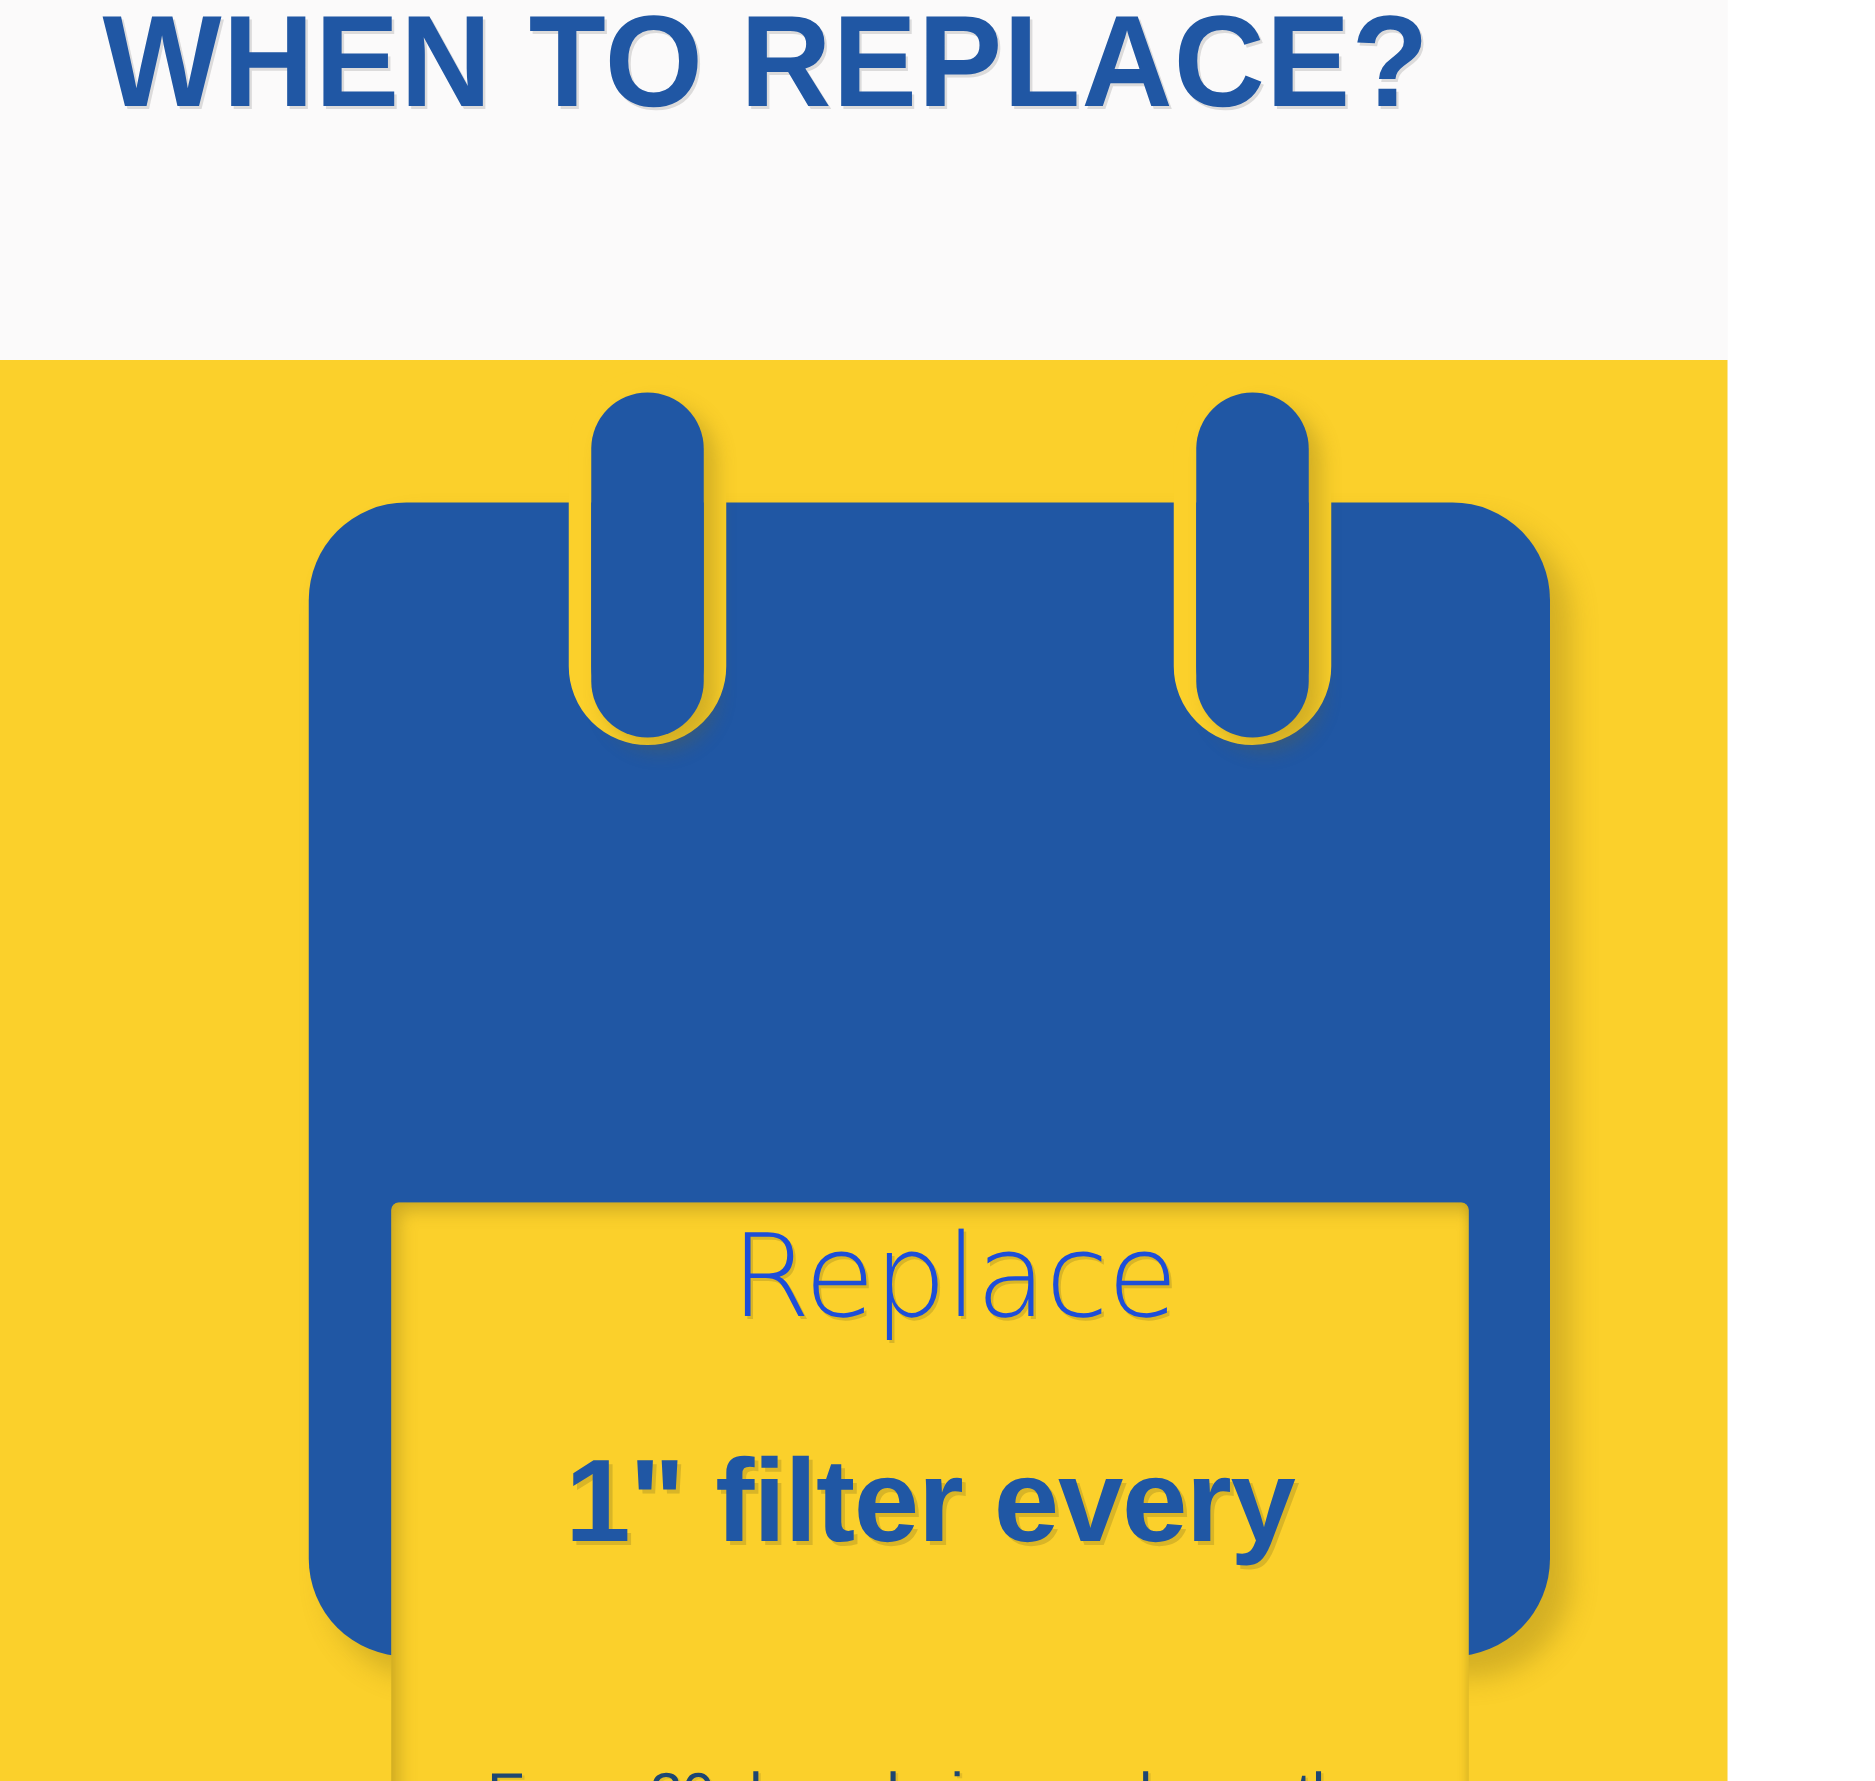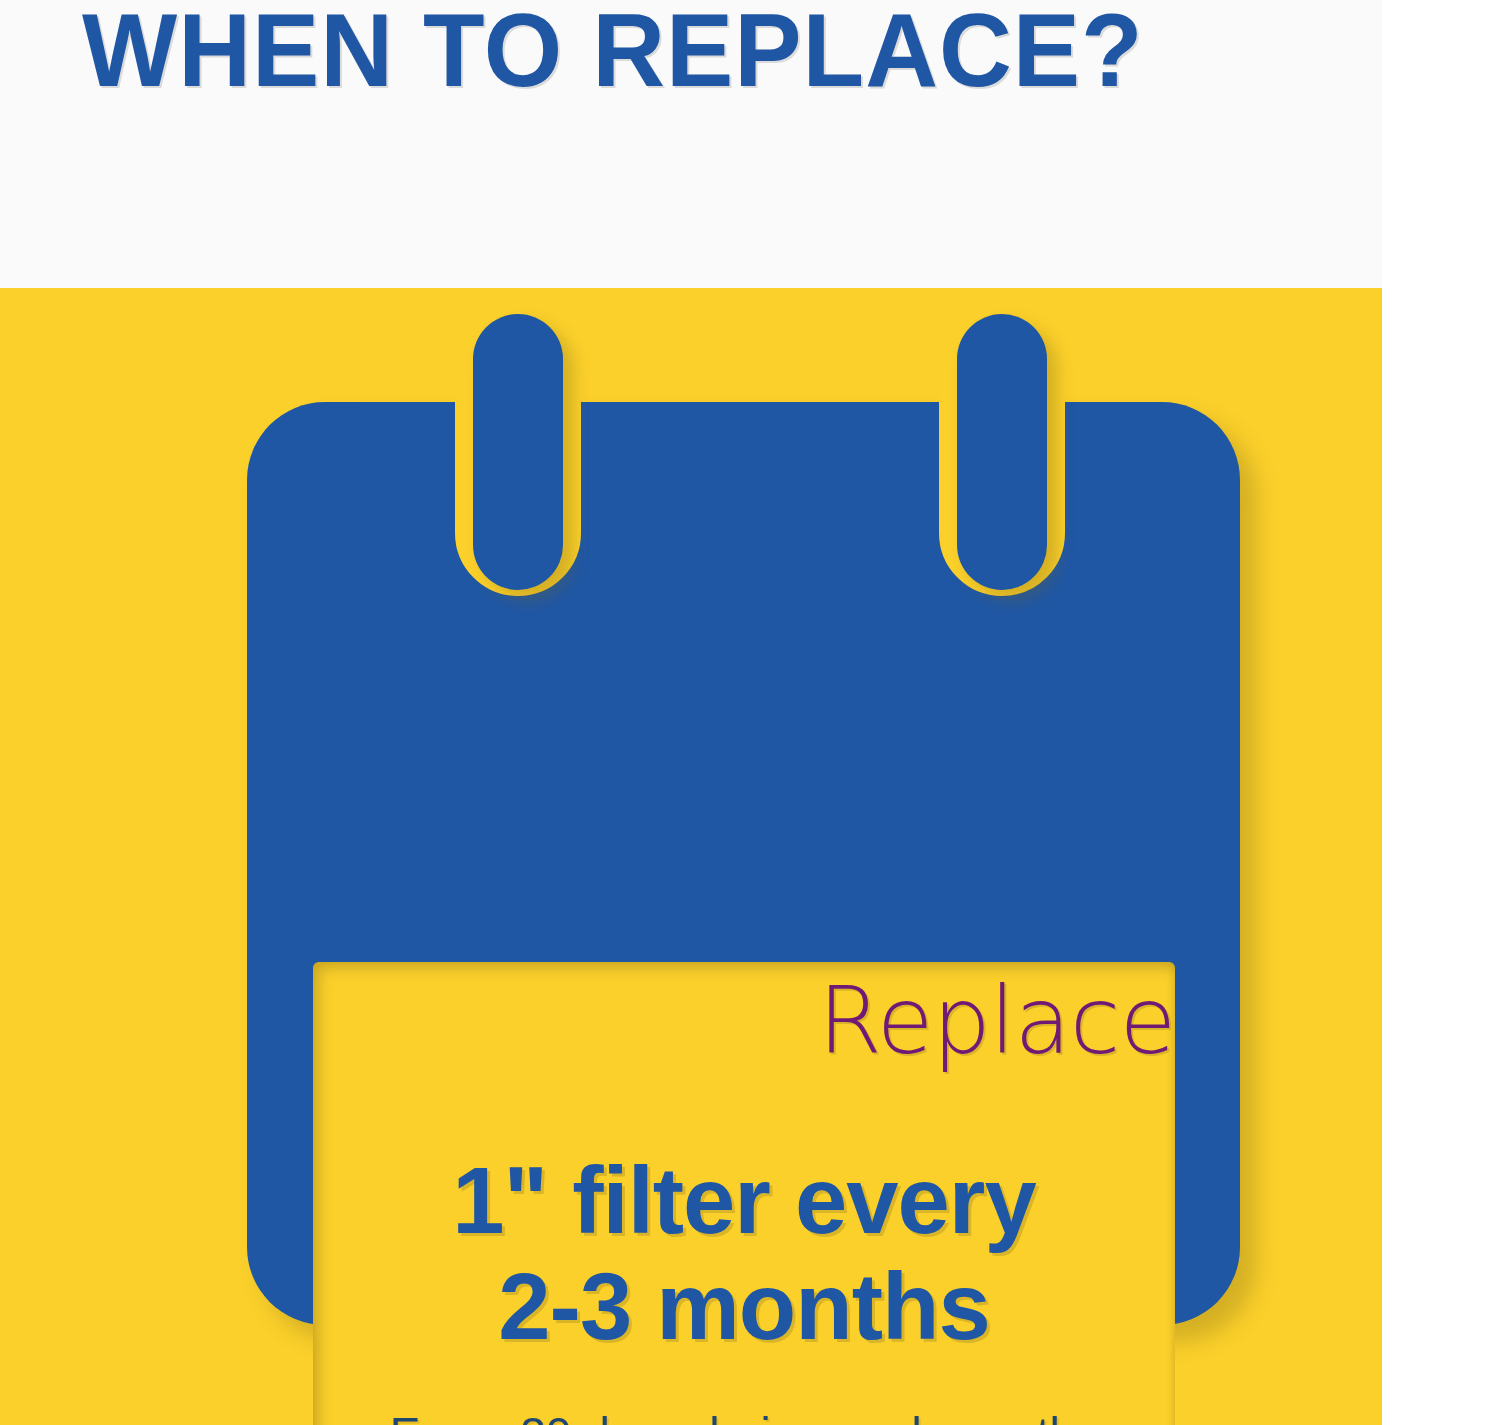--- a/index.html
+++ b/index.html
@@ -118,26 +118,26 @@
     position: relative;
     width: 100%;
     height: 100%;
   }
 
   .label-replace {
     position: absolute;
     left: 0;
     right: 0;
     top: 10px;
-    text-align: right;
+    text-align: center;
     font-family: "DejaVu Sans", sans-serif;
     font-weight: 300;
     font-size: 92px;
     line-height: 100px;
-    color: #701a75;
+    color: #1d4ed8;
     letter-spacing: -1px;
     text-shadow: 2px 2px 0 rgba(140,120,30,0.30);
     margin-left: 38px;
   }
 
   .headline-big {
     position: absolute;
     left: 0;
     right: 0;
     top: 186px;
@@ -191,21 +191,20 @@
       <div class="ring ring-left"></div>
       <div class="ring ring-right"></div>
 
       <div class="calendar-page">
         <div class="page-inner">
 
           <div class="label-replace">Replace</div>
 
           <div class="headline-big">
             <span class="ln">1" filter every</span>
-            <span class="ln">2-3 months</span>
           </div>
 
           <div class="footnote-wrap">
             <span class="footnote">Every 30 days during peak months</span>
           </div>
 
         </div>
       </div>
 
     </div>

